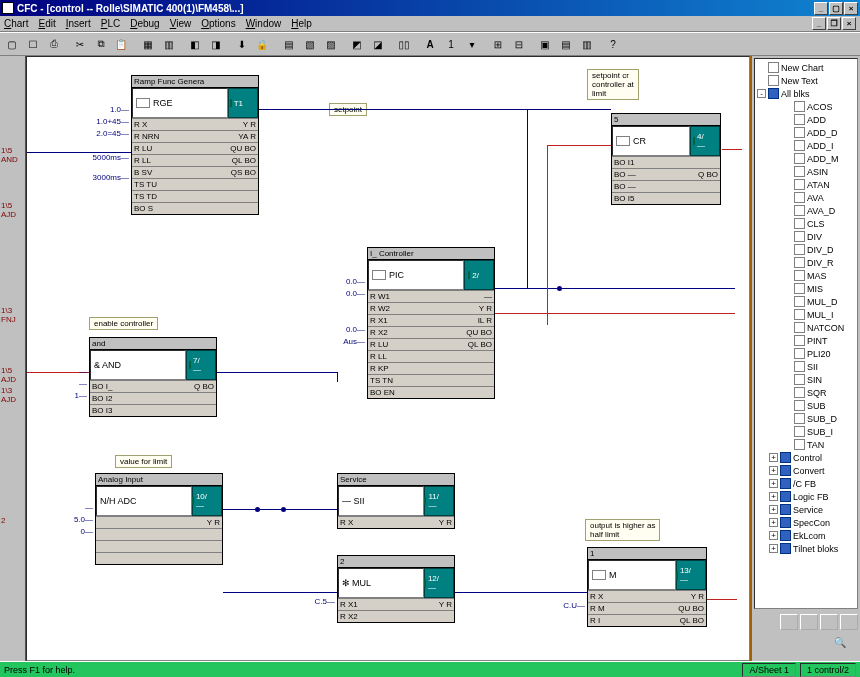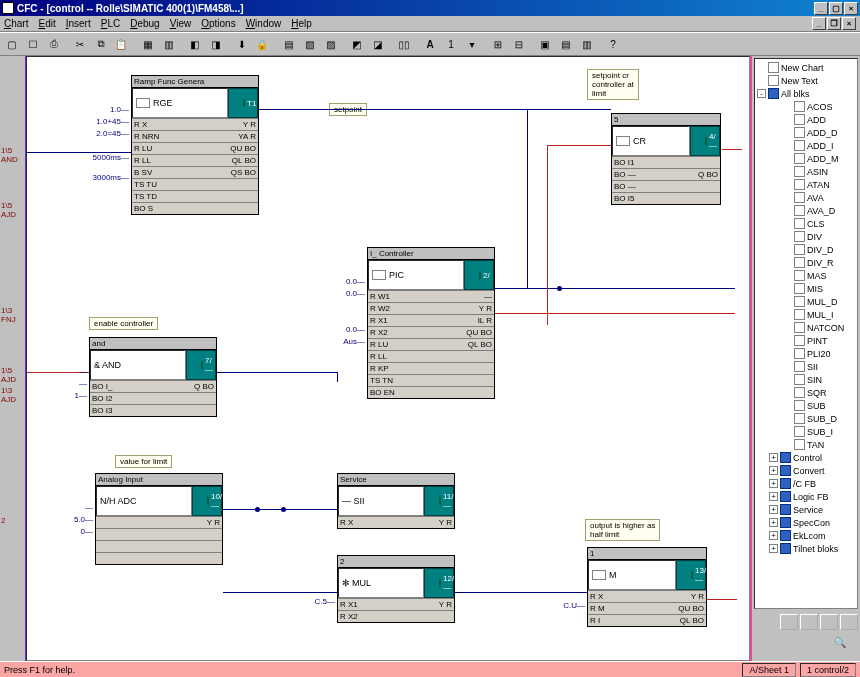--- a/index.html
+++ b/index.html
@@ -11,41 +11,41 @@
   .menubar { background: #c0c0c0; height: 16px; display: flex; align-items: center; padding: 0 4px; border-bottom: 1px solid #808080; }
   .menubar span { margin-right: 10px; font-size: 10px; }
   .menubar span u { text-decoration: underline; }
   .toolbar { background: #c0c0c0; height: 24px; display: flex; align-items: center; padding: 1px 2px; border-top: 1px solid #fff; border-bottom: 1px solid #808080; }
   .tbtn { width: 20px; height: 20px; border: 1px solid #c0c0c0; display: flex; align-items: center; justify-content: center; margin-right: 1px; font-size: 10px; }
   .tbtn.sep { width: 4px; border: none; }
   .workspace { position: absolute; top: 56px; bottom: 16px; left: 0; right: 0; display: flex; }
   .ruler-left { width: 26px; background: #c0c0c0; border-right: 1px solid #6d28d9; position: relative; }
   .ruler-left .mark { position: absolute; left: 1px; font-size: 8px; color: #800000; }
   .canvas { flex: 1; background: #fff; position: relative; border: 1px inset #808080; overflow: hidden; }
-  .sidebar { width: 110px; background: #c0c0c0; border-left: 2px solid #ec4899; display: flex; flex-direction: column; }
+  .sidebar { width: 110px; background: #c0c0c0; border-left: 2px solid #a16207; display: flex; flex-direction: column; }
   .tree { flex: 1; background: #fff; border: 1px inset #808080; margin: 2px; overflow: auto; font-size: 9px; padding: 2px; }
   .tree-item { display: flex; align-items: center; white-space: nowrap; height: 13px; }
   .tree-item .box { width: 9px; height: 9px; border: 1px solid #808080; text-align: center; line-height: 7px; font-size: 8px; margin-right: 2px; color: #000; }
   .tree-item .ticon { width: 11px; height: 11px; margin-right: 2px; }
   .ticon.blue { background: #3060c0; border: 1px solid #003080; }
   .ticon.page { background: #fff; border: 1px solid #808080; }
   .tree-item.indent1 { padding-left: 12px; }
   .tree-item.indent2 { padding-left: 26px; }
   .side-btns { height: 22px; display: flex; align-items: center; justify-content: flex-end; padding: 2px; }
   .side-btns .sb { width: 18px; height: 16px; border: 1px outset #fff; margin-left: 2px; background:#c0c0c0; }
-  .statusbar { position: absolute; bottom: 0; left: 0; right: 0; height: 16px; background: #fca5a5; border-top: 1px solid #fff; display: flex; align-items: center; font-size: 9px; padding: 0 4px; }
+  .statusbar { position: absolute; bottom: 0; left: 0; right: 0; height: 16px; background: #22c55e; border-top: 1px solid #fff; display: flex; align-items: center; font-size: 9px; padding: 0 4px; }
   .statusbar .panel { border: 1px inset #808080; height: 14px; padding: 0 6px; margin-left: 4px; display: flex; align-items: center; }
   .statusbar .spacer { flex: 1; }
 
   
   .fblock { position: absolute; background: #c0c0c0; border: 1px solid #000; font-size: 8px; }
   .fblock .hdr { background: #c0c0c0; border-bottom: 1px solid #000; padding: 1px 2px; font-size: 8px; }
   .fblock .typebar { display: flex; height: 30px; }
   .fblock .typebar .tname { flex: 1; background: #fff; border: 1px inset #808080; display: flex; align-items: center; padding: 0 3px; font-size: 9px; }
-  .fblock .typebar .tid { width: 30px; background: #008080; color: #fff; display: flex; align-items: center; padding: 0 14px; font-size: 8px; border: 1px solid #004040; }
+  .fblock .typebar .tid { width: 30px; background: #008080; color: #fff; display: flex; align-items: center; justify-content: flex-end; padding: 0 14px; font-size: 8px; border: 1px solid #004040; }
   .fblock .tid .sq { display: inline-block; width: 8px; height: 8px; background: #00c080; margin-right: 2px; border:1px solid #006040; }
   .fblock .typebar .tname .ico { display:inline-block; width:14px; height:10px; border:1px solid #808080; margin-right:3px; position:relative; }
   .ports { display: flex; }
   .ports .col { flex: 1; }
   .ports .row { height: 12px; border-top: 1px solid #808080; display: flex; align-items: center; padding: 0 2px; background: #d4d0c8; font-size: 8px; }
   .ports .row.l { justify-content: flex-start; }
   .ports .row.r { justify-content: flex-end; }
   .extlabel { position: absolute; font-size: 8px; color: #000080; text-align: right; }
   .note { position: absolute; background: #fffef0; border: 1px solid #a0a070; padding: 1px 4px; font-size: 8px; }
   .wire { position: absolute; background: #000080; }

